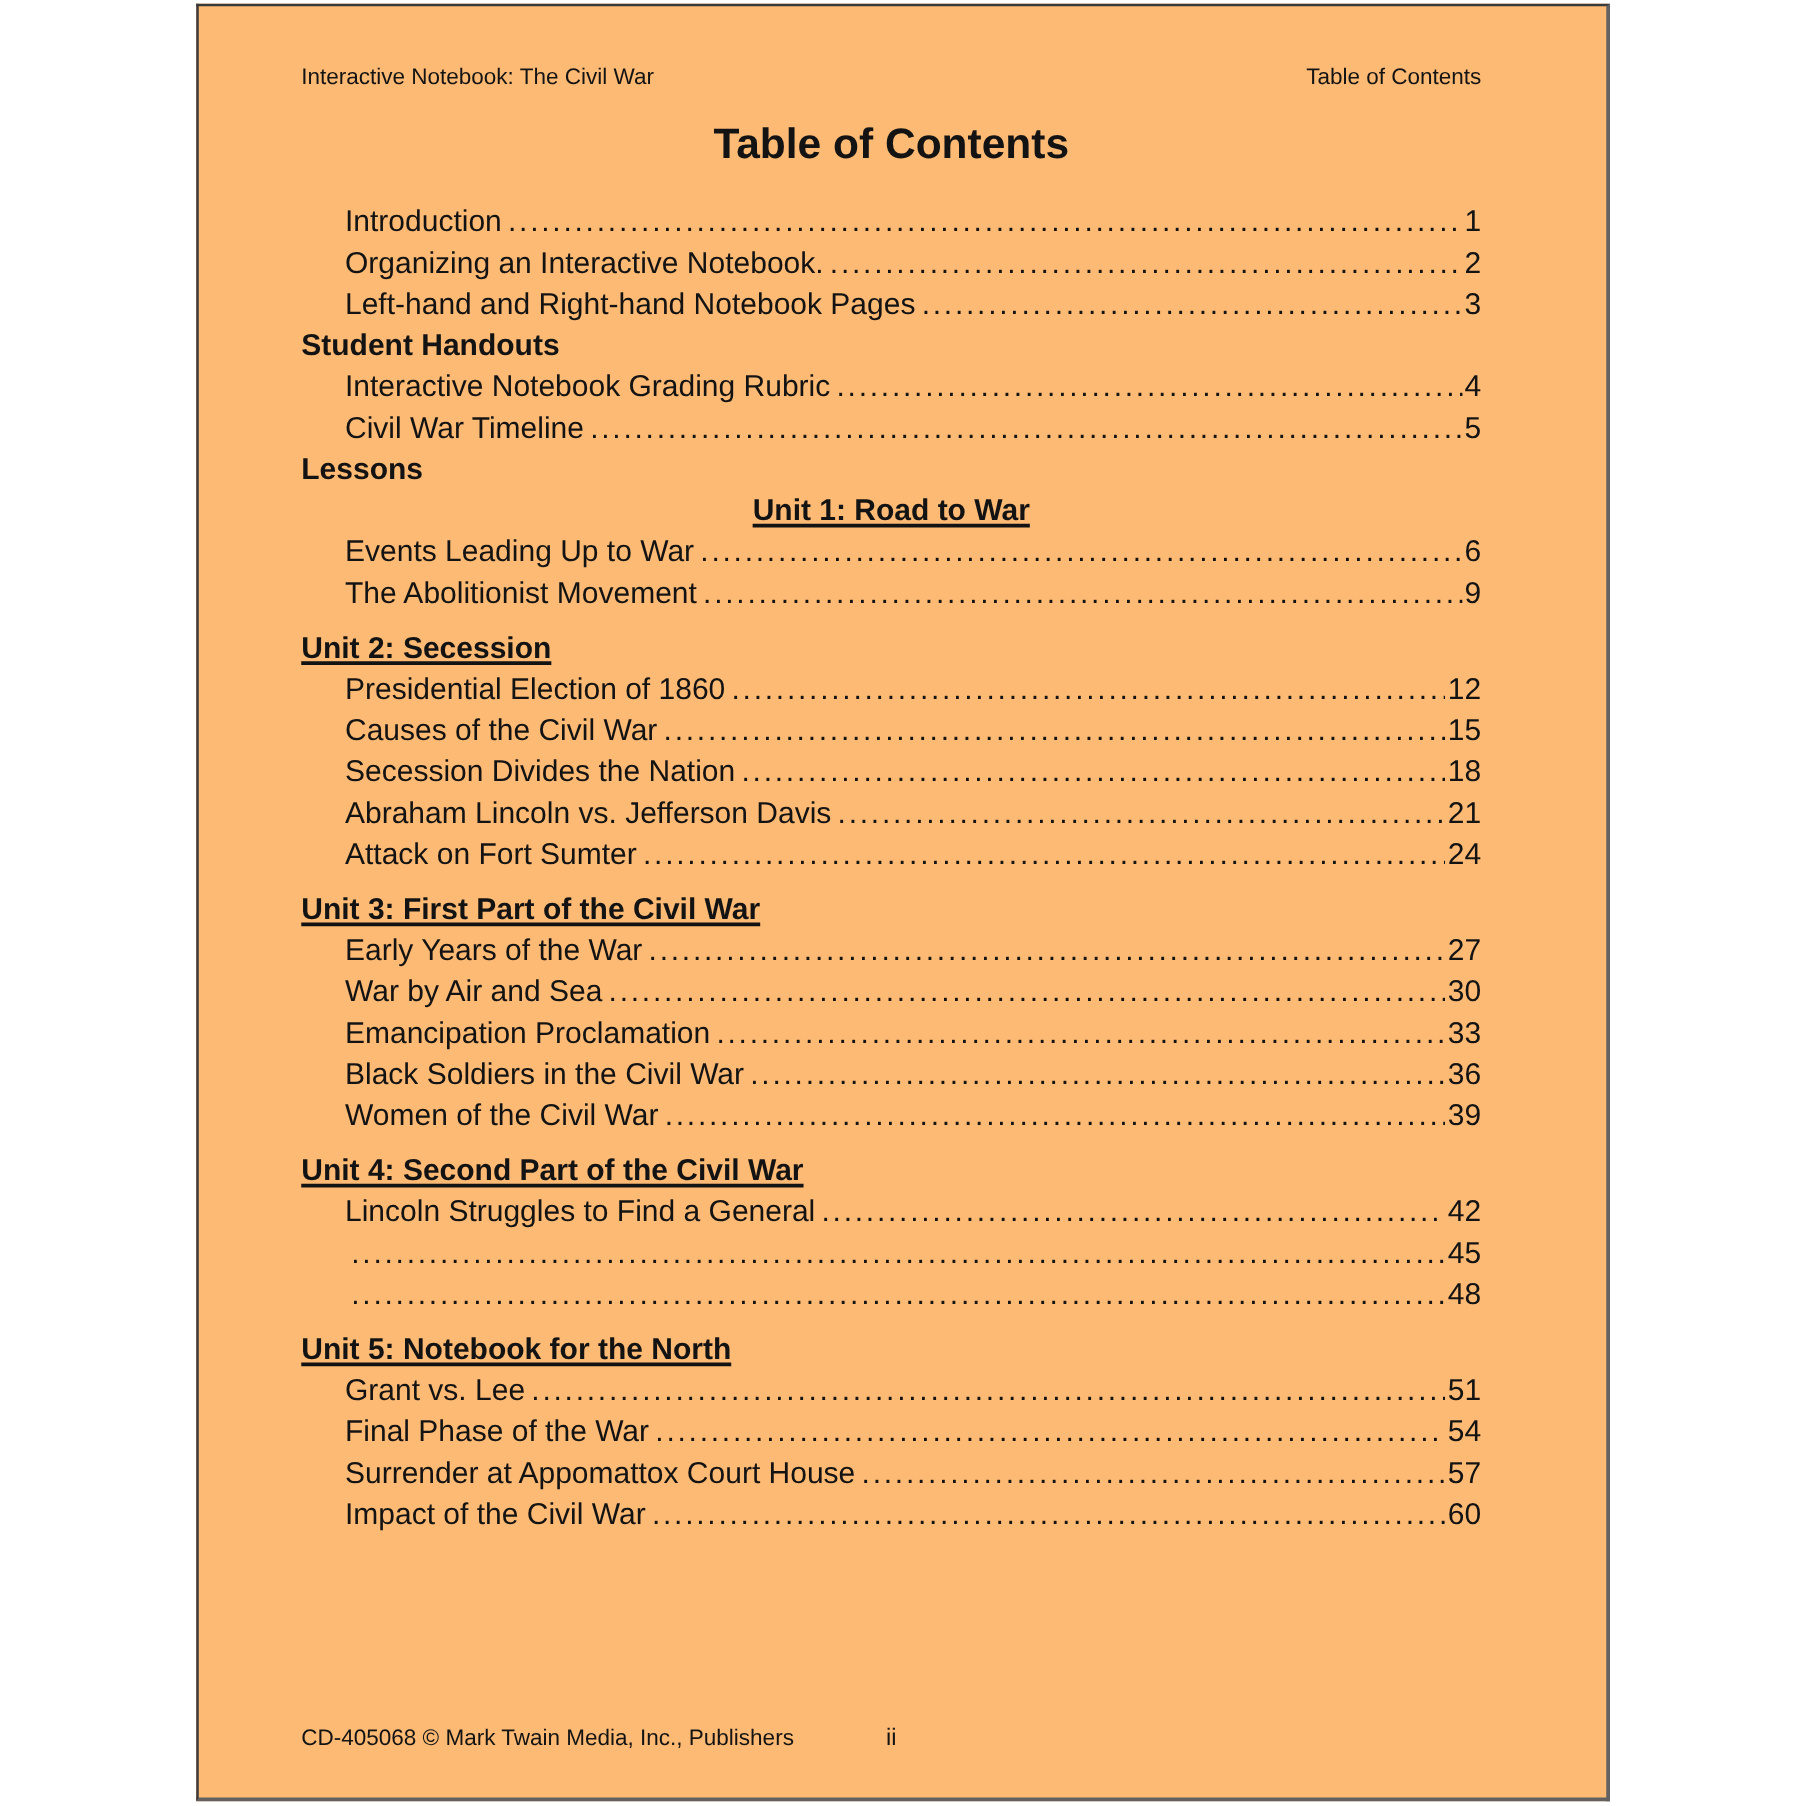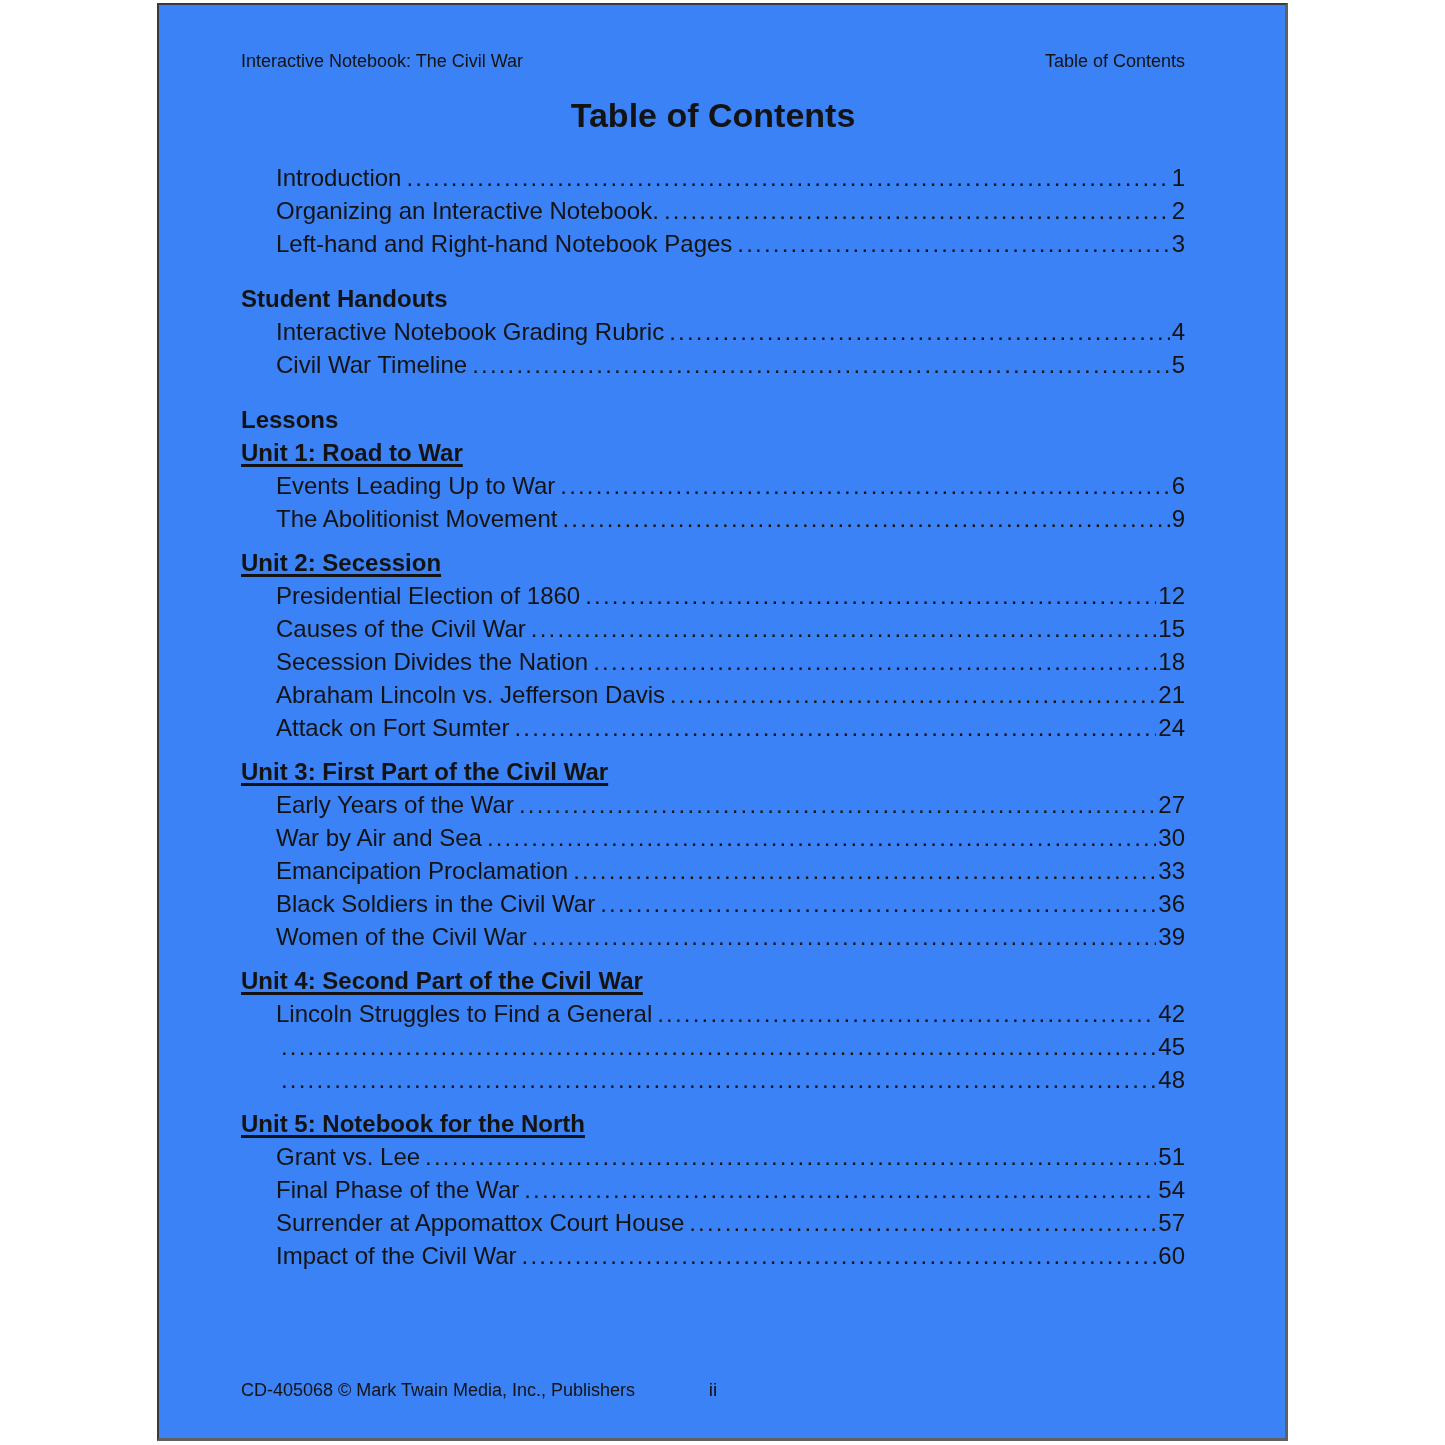--- a/index.html
+++ b/index.html
@@ -6,39 +6,39 @@
   html, body { width:1445px; height:1445px; background:#ffffff; }
   body {
     font-family:"Liberation Sans","DejaVu Sans",sans-serif;
     color:#131313;
     position:relative;
     overflow:hidden;
   }
   .page {
     position:absolute; left:157px; top:3px;
     width:1131px; height:1438px;
-    background:#3b82f6;
+    background:#fdba74;
     border:2px solid #3a3a3a;
     border-right:3px solid #616161;
     border-bottom:3px solid #616161;
   }
   .content { padding:45px 100px 0 82px; }
   .page-header {
     display:flex; justify-content:space-between; align-items:baseline;
     font-size:18px; line-height:23px;
   }
   .doc-title {
     text-align:center; font-weight:bold;
     font-size:34px; line-height:40px;
     margin-top:22px; margin-bottom:26px;
   }
-  .group { margin-top:22px; }
+  .group { }
   .group:first-child { margin-top:0; }
   .group.unit { margin-top:11px; }
-  .group.section + .group.unit { margin-top:0; }
+  .group.section + .group.unit { margin-top:0;text-align:center; }
   .heading { font-weight:bold; font-size:24px; line-height:33px; }
   .unit .heading-text {
     text-decoration:underline;
     text-decoration-thickness:2.5px;
     text-underline-offset:3px;
     text-decoration-skip-ink:none;
   }
   .entry {
     display:flex; align-items:baseline;
     padding-left:35px;

